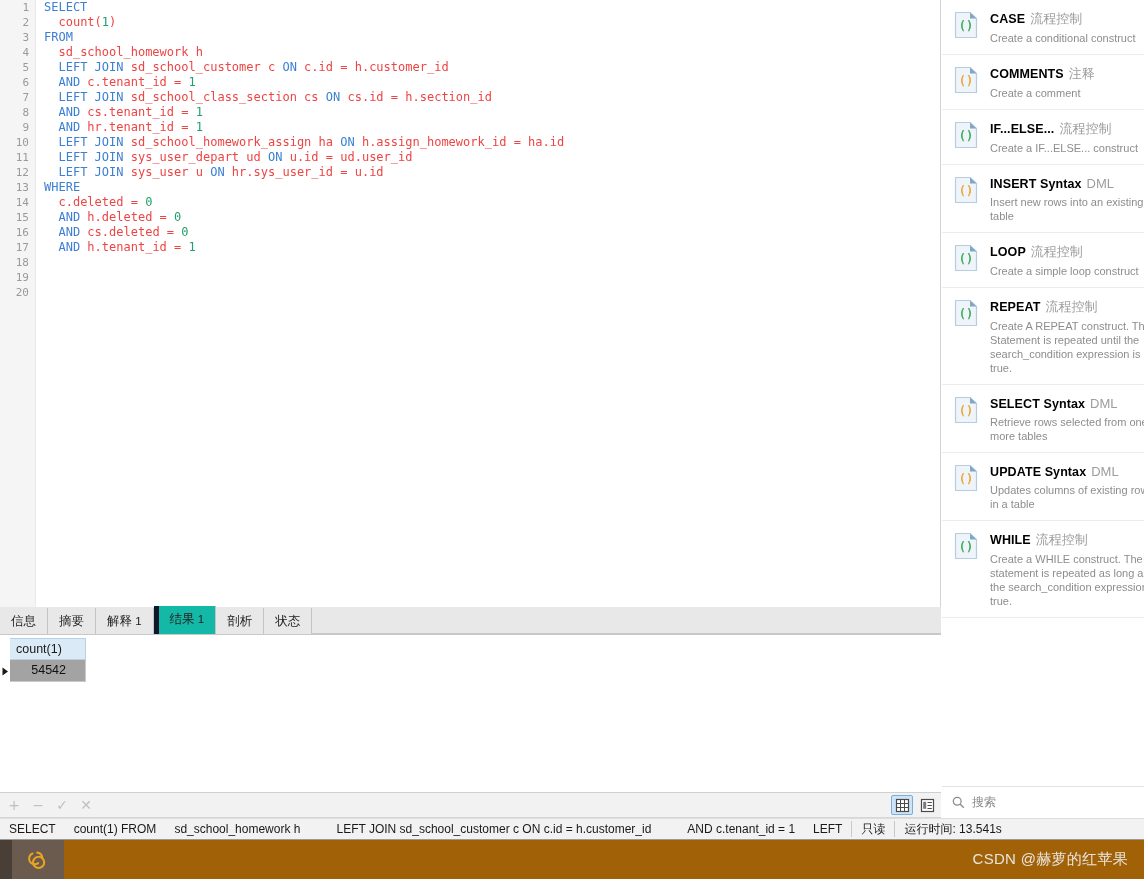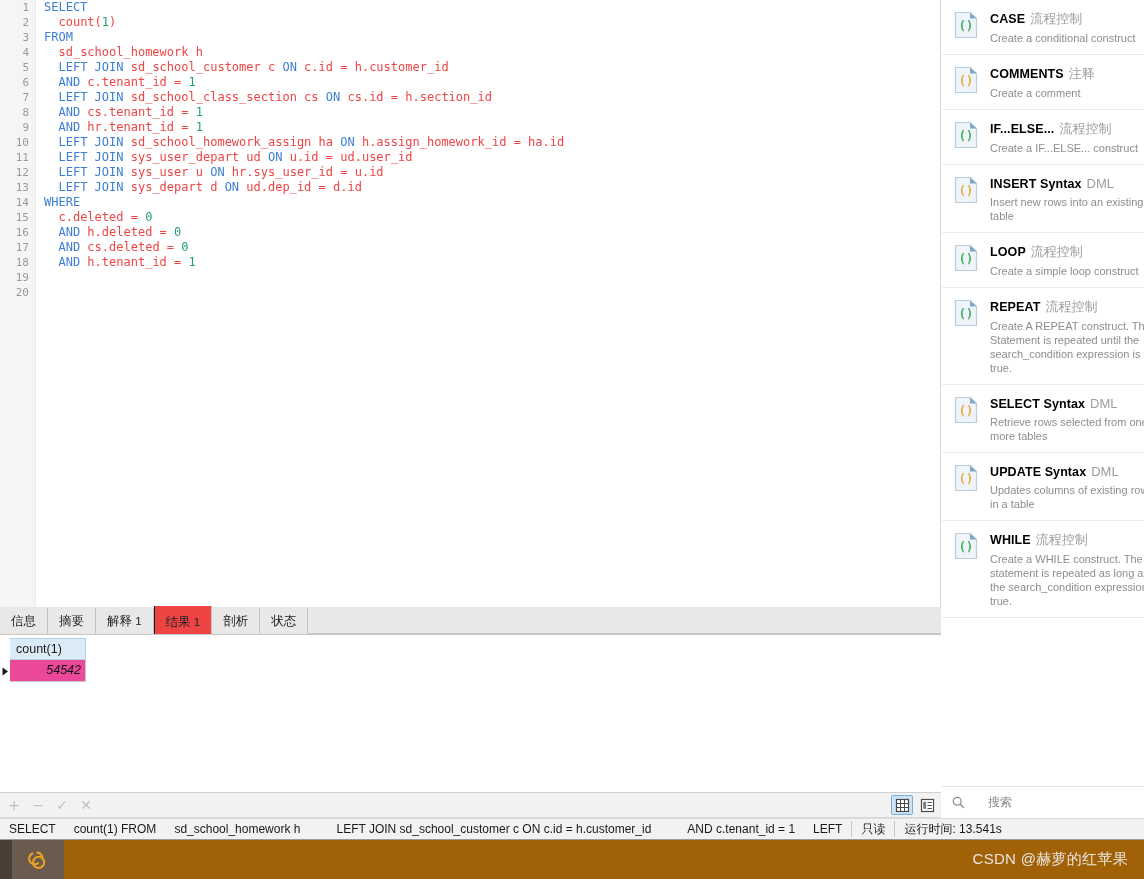--- a/index.html
+++ b/index.html
@@ -51,23 +51,23 @@
   }
   .tab {
     height: 26px; line-height: 26px;
     padding: 0 11px;
     font-size: 12.5px; color: #222;
     border-right: 1px solid #c4c4c4;
     background: #e8e8e8;
     cursor: default; white-space: nowrap;
   }
   .tab.active {
-    background: #ef4444;
-    height: 28px; line-height: 33px;
-    border-left: 1px solid #0f172a;
+    background: #14b8a6;
+    height: 28px; line-height: 27px;
+    border-left: 5px solid #0f172a;
     border-right: 1px solid #c4c4c4;
     position: relative; top: 0;
   }
   .tab .cnt { font-size: 11.5px; }
   .tabstrip-fill { flex: 1; border-bottom: 1px solid #c8c8c8; height: 27px; }
 
   
   .result-pane {
     position: absolute; left: 0; top: 635px;
     width: 941px; height: 158px;
@@ -92,26 +92,26 @@
   }
   .grid-rowmark {
     position: absolute; left: 0; top: 22px;
     width: 10px; height: 22px;
     display: flex; align-items: center; justify-content: center;
   }
   .grid-rowmark svg { display: block; }
   .grid-cell {
     position: absolute; left: 10px; top: 22px;
     width: 76px; height: 22px;
-    background: #ec4899;
+    background: #a3a3a3;
     border: 1px solid #c9c9c9;
     border-left: none; border-top: none;
     font-size: 12.5px; color: #111;
     line-height: 21px; text-align: right;
-    padding-right: 4px; white-space: nowrap; font-style: italic;
+    padding-right: 19px; white-space: nowrap;
   }
 
   
   .rec-toolbar {
     position: absolute; left: 0; top: 793px;
     width: 941px; height: 25px;
     background: #f2f2f2;
     border-bottom: 1px solid #d6d6d6;
     display: flex; align-items: center;
   }
@@ -170,21 +170,21 @@
     line-height: 14px;
   }
   .sidebar-search {
     position: absolute; left: 942px; top: 786px;
     width: 202px; height: 32px;
     background: #ffffff;
     border-top: 1px solid #e2e2e2;
     display: flex; align-items: center;
     padding-left: 10px;
   }
-  .search-ph { font-size: 12px; color: #8a8a8a; margin-left: 23px; }
+  .search-ph { font-size: 12px; color: #8a8a8a; margin-left: 7px; }
 
   
   .taskbar {
     position: absolute; left: 0; top: 840px;
     width: 1144px; height: 43px;
     background: #a16207;
   }
   .tb-left { position: absolute; left: 0; top: 0; width: 12px; height: 39px; background: #4a3f36; }
   .tb-app {
     position: absolute; left: 12px; top: 0;
@@ -238,21 +238,20 @@
           <div class="code-line"><span class="kw">FROM</span></div>
           <div class="code-line"><span>  </span><span class="plain">sd_school_homework h</span></div>
           <div class="code-line"><span>  </span><span class="kw">LEFT JOIN</span><span class="plain"> sd_school_customer c </span><span class="kw">ON</span><span class="plain"> c.id = h.customer_id</span></div>
           <div class="code-line"><span>  </span><span class="kw">AND</span><span class="plain"> c.tenant_id = </span><span class="num">1</span></div>
           <div class="code-line"><span>  </span><span class="kw">LEFT JOIN</span><span class="plain"> sd_school_class_section cs </span><span class="kw">ON</span><span class="plain"> cs.id = h.section_id</span></div>
           <div class="code-line"><span>  </span><span class="kw">AND</span><span class="plain"> cs.tenant_id = </span><span class="num">1</span></div>
           <div class="code-line"><span>  </span><span class="kw">AND</span><span class="plain"> hr.tenant_id = </span><span class="num">1</span></div>
           <div class="code-line"><span>  </span><span class="kw">LEFT JOIN</span><span class="plain"> sd_school_homework_assign ha </span><span class="kw">ON</span><span class="plain"> h.assign_homework_id = ha.id</span></div>
           <div class="code-line"><span>  </span><span class="kw">LEFT JOIN</span><span class="plain"> sys_user_depart ud </span><span class="kw">ON</span><span class="plain"> u.id = ud.user_id</span></div>
           <div class="code-line"><span>  </span><span class="kw">LEFT JOIN</span><span class="plain"> sys_user u </span><span class="kw">ON</span><span class="plain"> hr.sys_user_id = u.id</span></div>
-          <div class="code-line"><span>  </span><span class="kw">LEFT JOIN</span><span class="plain"> sys_depart d </span><span class="kw">ON</span><span class="plain"> ud.dep_id = d.id</span></div>
           <div class="code-line"><span class="kw">WHERE</span></div>
           <div class="code-line"><span>  </span><span class="plain">c.deleted = </span><span class="num">0</span></div>
           <div class="code-line"><span>  </span><span class="kw">AND</span><span class="plain"> h.deleted = </span><span class="num">0</span></div>
           <div class="code-line"><span>  </span><span class="kw">AND</span><span class="plain"> cs.deleted = </span><span class="num">0</span></div>
           <div class="code-line"><span>  </span><span class="kw">AND</span><span class="plain"> h.tenant_id = </span><span class="num">1</span></div>
         </div>
     </div>
   </div>
 
   <div class="tabstrip" id="tabstrip">

